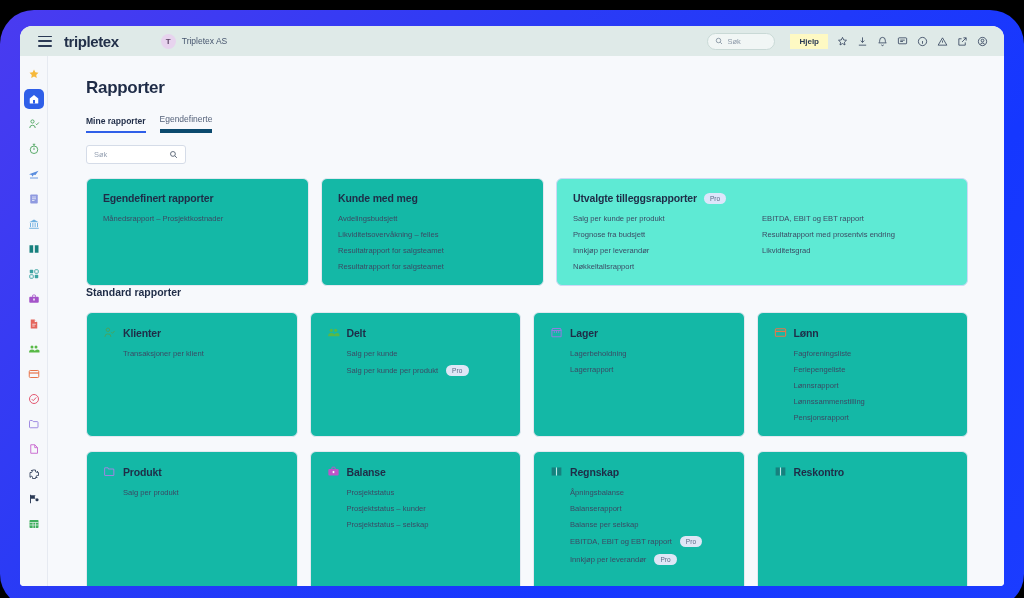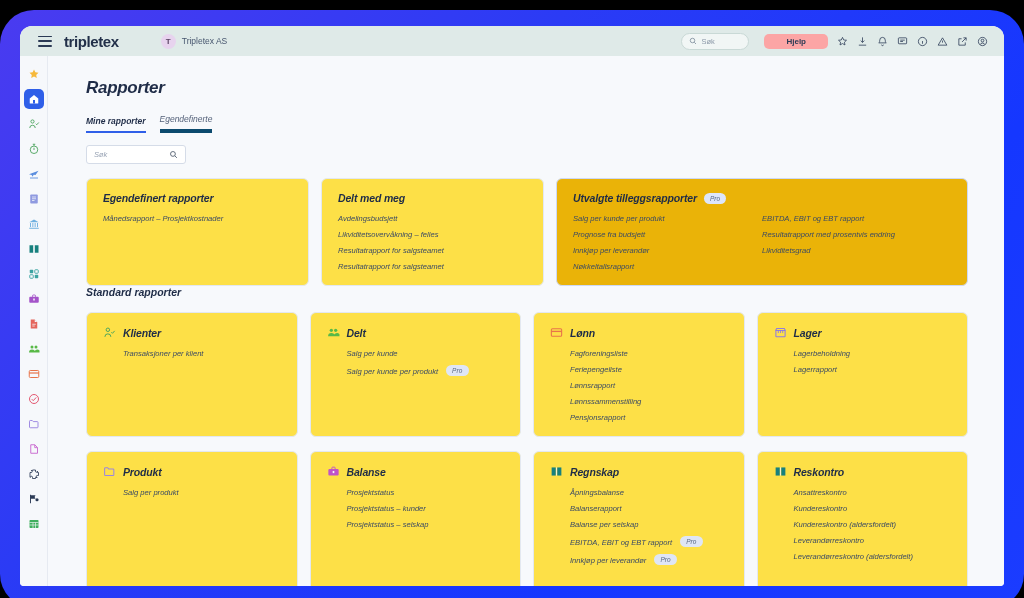--- a/index.html
+++ b/index.html
@@ -56,21 +56,21 @@
   .top-search {
     width: 68px; height: 17px; border-radius: 9px;
     background: #f1f6f5; border: 1px solid #c9d9d6;
     display: flex; align-items: center; gap: 4px; padding: 0 7px;
     margin-right: 6px;
   }
   .top-search svg { width: 8px; height: 8px; flex: 0 0 auto; }
   .top-search span { font-size: 7.5px; color: #8d9aa9; }
   .help-btn {
     font-size: 8px; font-weight: 700; color: #2b3a55;
-    background: #fca5a5; border-radius: 5px; padding: 3px 22px;
+    background: #fef9c3; border-radius: 0; padding: 3px 9px;
   }
   .ticon { width: 11px; height: 11px; color: #2b3a55; display:block; }
   
   #sidebar {
     position: absolute; left: 0; top: 30px; bottom: 0; width: 28px;
     background: #f6f8fb; border-right: 1px solid #e6eaf1;
     padding-top: 8px;
     display: flex; flex-direction: column; align-items: center; gap: 5px;
   }
   .sbi {
@@ -79,55 +79,54 @@
     flex: 0 0 auto;
   }
   .sbi.active { background: #2f5fe8; }
   .sbi svg { width: 12px; height: 12px; display: block; }
   
   #content {
     position: absolute; left: 28px; top: 30px; right: 0; bottom: 0;
     background: #f7f9fc;
     overflow: hidden;
     padding: 22px 36px 0 38px;
-    font-style: italic;
   }
   #page-title { font-size: 17px; font-weight: 700; color: #1f2c47; letter-spacing: -0.3px; }
   #tabs { display: flex; gap: 14px; margin-top: 16px; align-items: flex-end; }
   .tab { font-size: 8.5px; color: #55627a; padding-bottom: 5px; cursor: pointer; }
   .tab.active { color: #1f2c47; font-weight: 600; border-bottom: 2px solid #2f5fe8; }
   .tab.inactive { border-bottom: 4px solid #0c4a6e; }
   #searchbox {
     margin-top: 12px; width: 100px; height: 19px;
     background: #fff; border: 1px solid #d5dce8; border-radius: 3px;
     display: flex; align-items: center; padding: 0 7px;
   }
   #searchbox span { font-size: 7.5px; color: #98a3b4; }
   #searchbox svg { width: 9px; height: 9px; margin-left: auto; color: #4a5668; }
   
   .grid { display: flex; gap: 12px; margin-top: 14px; }
   .card {
-    background: #fde047; border: 1px solid #e3e8f0; border-radius: 6px;
+    background: #14b8a6; border: 1px solid #e3e8f0; border-radius: 6px;
     padding: 13px 16px 14px 16px; flex: 1 1 0; min-width: 0;
   }
-  .card.featured { background: #eab308; border-color: #cdd9f5; }
+  .card.featured { background: #5eead4; border-color: #cdd9f5; }
   .card.wide { flex: 2 2 0; }
   .card-head { display: flex; align-items: center; gap: 7px; margin-bottom: 10px; }
   .card-icon { width: 13px; height: 13px; flex: 0 0 auto; }
   .card-icon svg { width: 13px; height: 13px; display: block; }
   .card-title { font-size: 10.5px; font-weight: 700; color: #1f2c47; letter-spacing: -0.15px; }
   .pro {
     font-size: 6.5px; color: #5b6a86; background: #dfe6f6;
     border-radius: 7px; padding: 2px 6px; letter-spacing: 0.1px;
     display: inline-block; vertical-align: middle;
   }
   .card.featured .pro { background: #dde6fb; }
   .links { display: flex; flex-direction: column; gap: 7px; }
   .links.indent { padding-left: 20px; }
-  .link-row { display: flex; align-items: flex-end; gap: 8px; }
+  .link-row { display: flex; align-items: center; gap: 8px; }
   .lnk { font-size: 7.6px; color: #3b4a64; cursor: pointer; }
   .cols { display: flex; }
   .cols > .links { flex: 1 1 0; }
   .section-title {
     font-size: 10.5px; font-weight: 700; color: #1f2c47;
   }
   .card.std { min-height: 118px; }
   .card.tall { min-height: 150px; }
 </style>
 </head>
@@ -336,21 +335,21 @@
               <span class="card-title">Egendefinert rapporter</span>
             </div>
             <div class="links">
               <div class="link-row">
                 <span class="lnk">Månedsrapport – Prosjektkostnader</span>
               </div>
             </div>
           </div>
           <div class="card">
             <div class="card-head">
-              <span class="card-title">Delt med meg</span>
+              <span class="card-title">Kunde med meg</span>
             </div>
             <div class="links">
               <div class="link-row">
                 <span class="lnk">Avdelingsbudsjett</span>
               </div>
               <div class="link-row">
                 <span class="lnk">Likviditetsovervåkning – felles</span>
               </div>
               <div class="link-row">
                 <span class="lnk">Resultatrapport for salgsteamet</span>
@@ -432,65 +431,65 @@
               </div>
               <div class="link-row">
                 <span class="lnk">Salg per kunde per produkt</span>
                 <span class="pro">Pro</span>
               </div>
             </div>
           </div>
           <div class="card std">
             <div class="card-head">
               <span class="card-icon">
-                <svg viewBox="0 0 24 24" style="color:#e8744a;width:13px;height:13px;display:block">
-                  <rect x="2.5" y="5" width="19" height="14" rx="2" fill="none" stroke="currentColor" stroke-width="2"></rect>
-                  <path d="M2.5 10h19" stroke="currentColor" stroke-width="2.4"></path>
-                </svg>
-              </span>
-              <span class="card-title">Lønn</span>
-            </div>
-            <div class="links indent">
-              <div class="link-row">
-                <span class="lnk">Fagforeningsliste</span>
-              </div>
-              <div class="link-row">
-                <span class="lnk">Feriepengeliste</span>
-              </div>
-              <div class="link-row">
-                <span class="lnk">Lønnsrapport</span>
-              </div>
-              <div class="link-row">
-                <span class="lnk">Lønnssammenstilling</span>
-              </div>
-              <div class="link-row">
-                <span class="lnk">Pensjonsrapport</span>
-              </div>
-            </div>
-          </div>
-          <div class="card std">
-            <div class="card-head">
-              <span class="card-icon">
                 <svg viewBox="0 0 24 24" style="color:#8f7de0;width:13px;height:13px;display:block">
                   <path d="M3.5 8.5h17V19a1 1 0 01-1 1h-15a1 1 0 01-1-1z" fill="none" stroke="currentColor" stroke-width="1.9"></path>
                   <path d="M3 8.5L5 4.5h14l2 4" fill="none" stroke="currentColor" stroke-width="1.9"></path>
                   <path d="M8 8.5V13M12 8.5V13M16 8.5V13" stroke="currentColor" stroke-width="1.6"></path>
                 </svg>
               </span>
               <span class="card-title">Lager</span>
             </div>
             <div class="links indent">
               <div class="link-row">
                 <span class="lnk">Lagerbeholdning</span>
               </div>
               <div class="link-row">
                 <span class="lnk">Lagerrapport</span>
               </div>
             </div>
           </div>
+          <div class="card std">
+            <div class="card-head">
+              <span class="card-icon">
+                <svg viewBox="0 0 24 24" style="color:#e8744a;width:13px;height:13px;display:block">
+                  <rect x="2.5" y="5" width="19" height="14" rx="2" fill="none" stroke="currentColor" stroke-width="2"></rect>
+                  <path d="M2.5 10h19" stroke="currentColor" stroke-width="2.4"></path>
+                </svg>
+              </span>
+              <span class="card-title">Lønn</span>
+            </div>
+            <div class="links indent">
+              <div class="link-row">
+                <span class="lnk">Fagforeningsliste</span>
+              </div>
+              <div class="link-row">
+                <span class="lnk">Feriepengeliste</span>
+              </div>
+              <div class="link-row">
+                <span class="lnk">Lønnsrapport</span>
+              </div>
+              <div class="link-row">
+                <span class="lnk">Lønnssammenstilling</span>
+              </div>
+              <div class="link-row">
+                <span class="lnk">Pensjonsrapport</span>
+              </div>
+            </div>
+          </div>
         </div>
     <div class="grid" id="std-row2">
           <div class="card std tall">
             <div class="card-head">
               <span class="card-icon">
                 <svg viewBox="0 0 24 24" style="color:#9b86e0;width:13px;height:13px;display:block">
                   <path d="M3 6.5a1.5 1.5 0 011.5-1.5h4l2 2.2h8A1.5 1.5 0 0120 8.7V18a1.5 1.5 0 01-1.5 1.5h-14A1.5 1.5 0 013 18z" fill="none" stroke="currentColor" stroke-width="1.9"></path>
                 </svg>
               </span>
               <span class="card-title">Produkt</span>
@@ -559,35 +558,18 @@
             <div class="card-head">
               <span class="card-icon">
                 <svg viewBox="0 0 24 24" style="color:#17807e;width:13px;height:13px;display:block">
                   <path d="M3 4.5h7.6v15H3z" fill="currentColor"></path>
                   <path d="M13.4 4.5H21v15h-7.6z" fill="currentColor"></path>
                   <path d="M11.3 4.5h1.4v15h-1.4z" fill="#f6f8fb"></path>
                 </svg>
               </span>
               <span class="card-title">Reskontro</span>
             </div>
-            <div class="links indent">
-              <div class="link-row">
-                <span class="lnk">Ansattreskontro</span>
-              </div>
-              <div class="link-row">
-                <span class="lnk">Kundereskontro</span>
-              </div>
-              <div class="link-row">
-                <span class="lnk">Kundereskontro (aldersfordelt)</span>
-              </div>
-              <div class="link-row">
-                <span class="lnk">Leverandørreskontro</span>
-              </div>
-              <div class="link-row">
-                <span class="lnk">Leverandørreskontro (aldersfordelt)</span>
-              </div>
-            </div>
           </div>
         </div>
   </div>
 
 </div>
 </div>
 
 </body></html>

